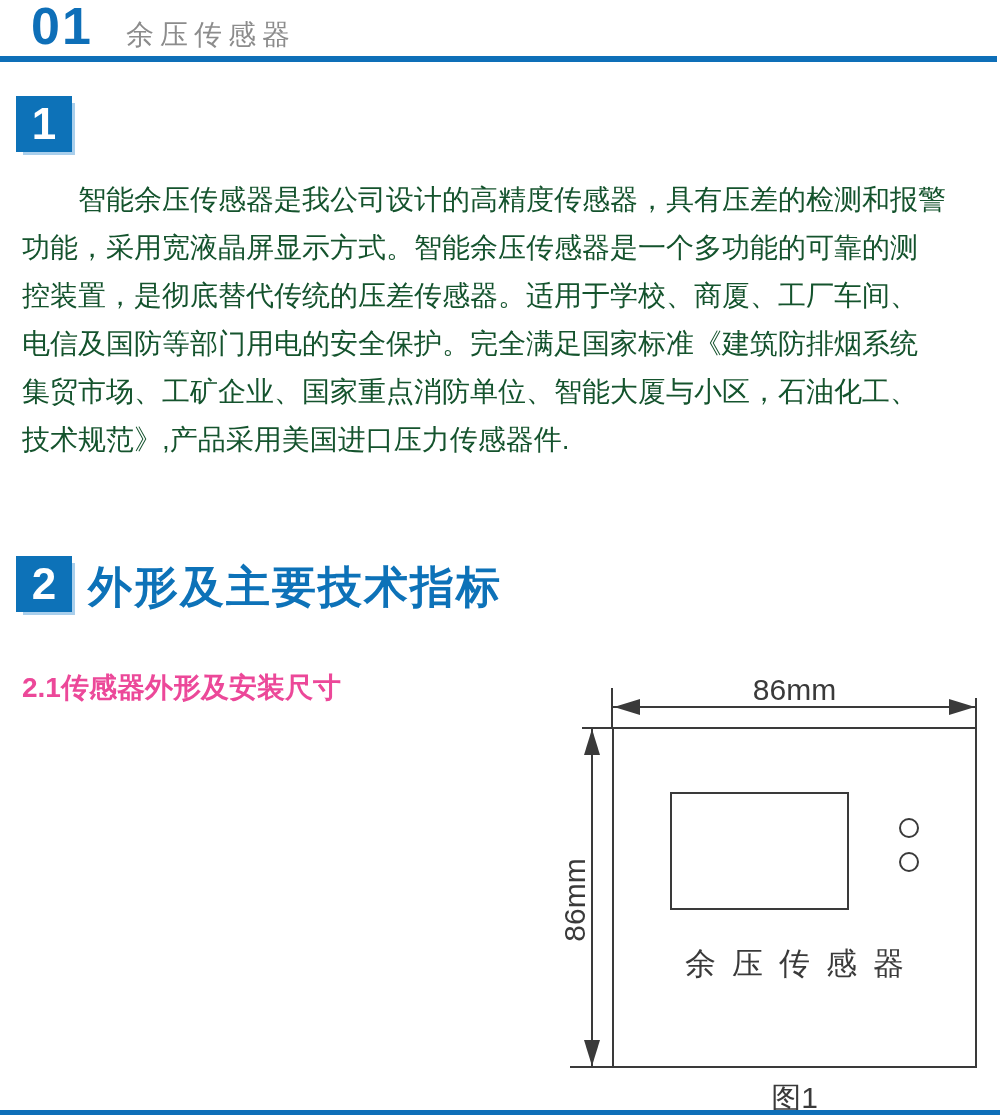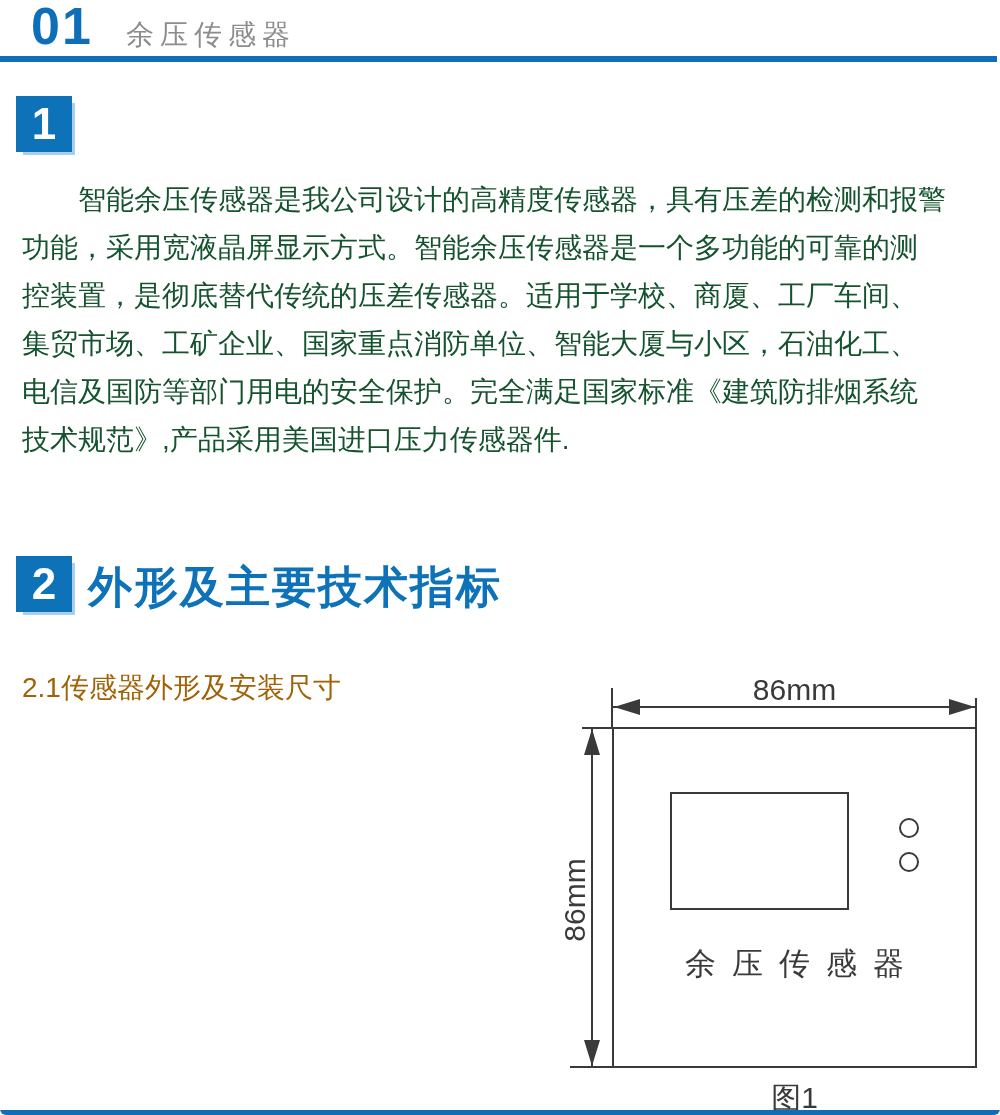--- a/index.html
+++ b/index.html
@@ -1,18 +1,18 @@
 <!DOCTYPE html>
 <html><head>
 <meta charset="utf-8">
 <style>
   html,body{margin:0;padding:0;background:#ffffff;}
   #page{
     position:relative;width:1000px;height:1115px;background:#ffffff;
-    font-family:"Liberation Sans","DejaVu Sans",sans-serif;overflow:hidden;border-radius:6px;
+    font-family:"Liberation Sans","DejaVu Sans",sans-serif;overflow:hidden;
   }
   
   .h-num{position:absolute;left:31px;top:-4px;font-size:52px;font-weight:bold;
          color:#0e6fb8;letter-spacing:2px;}
   .h-title{position:absolute;left:126px;top:16px;font-size:28px;color:#8c8c8c;
          letter-spacing:6px;}
   .h-rule{position:absolute;left:0;top:56px;width:997px;height:6px;background:#0e6fb8;}
   
   .badge{position:absolute;width:56px;height:56px;background:#0d72b8;color:#fff;
          font-size:44px;font-weight:bold;text-align:center;line-height:56px;
@@ -22,22 +22,22 @@
   .sec-head{position:absolute;font-size:44px;font-weight:bold;color:#0d72b8;
          letter-spacing:2px;}
   .sec-head1{left:88px;top:100px;}
   .sec-head2{left:88px;top:558px;}
   
   .para{position:absolute;left:22px;top:176px;width:895px;font-size:28px;
         color:#14532d;}
   .para .pline{height:48px;line-height:48px;white-space:nowrap;}
   .para .indent{text-indent:56px;}
   
-  .sub{position:absolute;left:22px;font-size:28px;color:#a16207;line-height:32px;
-       white-space:nowrap;}
+  .sub{position:absolute;left:22px;font-size:28px;color:#ec4899;line-height:32px;
+       white-space:nowrap;font-weight:bold;}
   .sub1{top:672px;}
   .sub2{top:722px;}
   .sub3{top:782px;}
   .sub4{top:832px;left:85px;}
   
   #figure{position:absolute;left:540px;top:660px;width:460px;height:455px;}
   #figure .ln{position:absolute;background:#3a3a3a;}
   .device{position:absolute;left:72px;top:67px;width:365px;height:341px;
           border:2px solid #3a3a3a;box-sizing:border-box;}
   .top-ext{left:42px;top:67px;width:395px;height:2px;}
@@ -81,22 +81,22 @@
   <div class="h-num">01</div>
   <div class="h-title">余压传感器</div>
   <div class="h-rule"></div>
 
   <div class="badge badge1">1</div>
 
   <div class="para">
     <div class="pline indent">智能余压传感器是我公司设计的高精度传感器，具有压差的检测和报警</div>
     <div class="pline">功能，采用宽液晶屏显示方式。智能余压传感器是一个多功能的可靠的测</div>
     <div class="pline">控装置，是彻底替代传统的压差传感器。适用于学校、商厦、工厂车间、</div>
+    <div class="pline">电信及国防等部门用电的安全保护。完全满足国家标准《建筑防排烟系统</div>
     <div class="pline">集贸市场、工矿企业、国家重点消防单位、智能大厦与小区，石油化工、</div>
-    <div class="pline">电信及国防等部门用电的安全保护。完全满足国家标准《建筑防排烟系统</div>
     <div class="pline">技术规范》,产品采用美国进口压力传感器件.</div>
   </div>
 
   <div class="badge badge2">2</div>
   <div class="sec-head sec-head2">外形及主要技术指标</div>
 
   <div class="sub sub1">2.1传感器外形及安装尺寸</div>
 
   <div id="figure">
     <div class="ln top-ext"></div>

